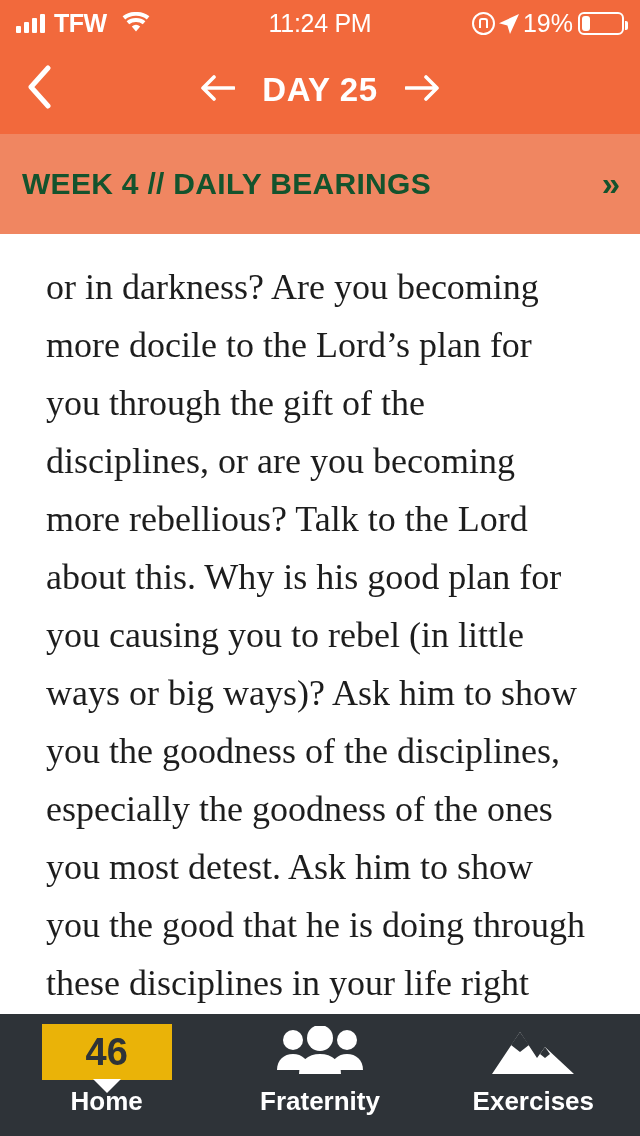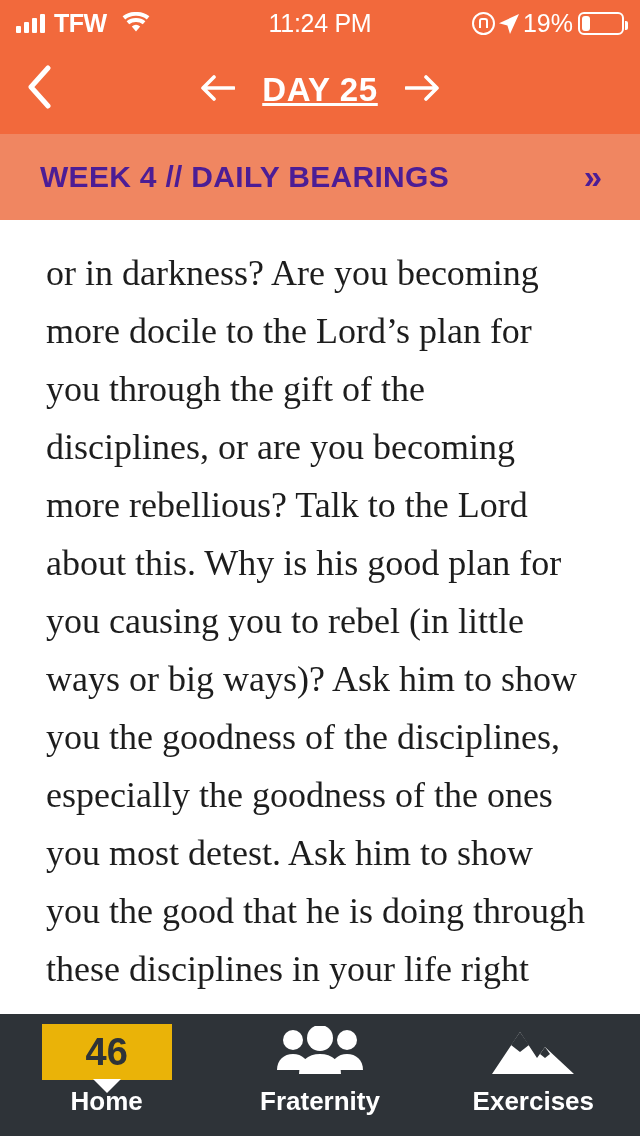--- a/index.html
+++ b/index.html
@@ -74,35 +74,35 @@
     flex:0 0 auto;
     position:relative;
   }
   .nav-back {
     font-size:44px; line-height:1; font-weight:300;
     width:40px;
   }
   .nav-center {
     position:absolute; left:0; right:0;
     display:flex; align-items:center; justify-content:center;
-    gap:27px; pointer-events:none;text-decoration:underline;
+    gap:27px; pointer-events:none;
   }
   .nav-center > * { pointer-events:auto; }
   .nav-arrow { font-size:33px; line-height:1; font-weight:400; }
   .nav-title {
     font-size:33px; font-weight:800; letter-spacing:0.6px;
   }
 
   
   .subheader {
-    height:86px;
+    height:100px;
     background:#f08661;
-    color:#4c1d95;
+    color:#14532d;
     display:flex; align-items:center; justify-content:space-between;
-    padding:0 40px;
+    padding:0 22px;
     flex:0 0 auto;
   }
   .subheader-title {
     font-size:30px; font-weight:800; letter-spacing:0.3px;
   }
   .subheader-next { font-size:33px; font-weight:700; letter-spacing:-2px; }
 
   
   .content {
     flex:1 1 auto;

